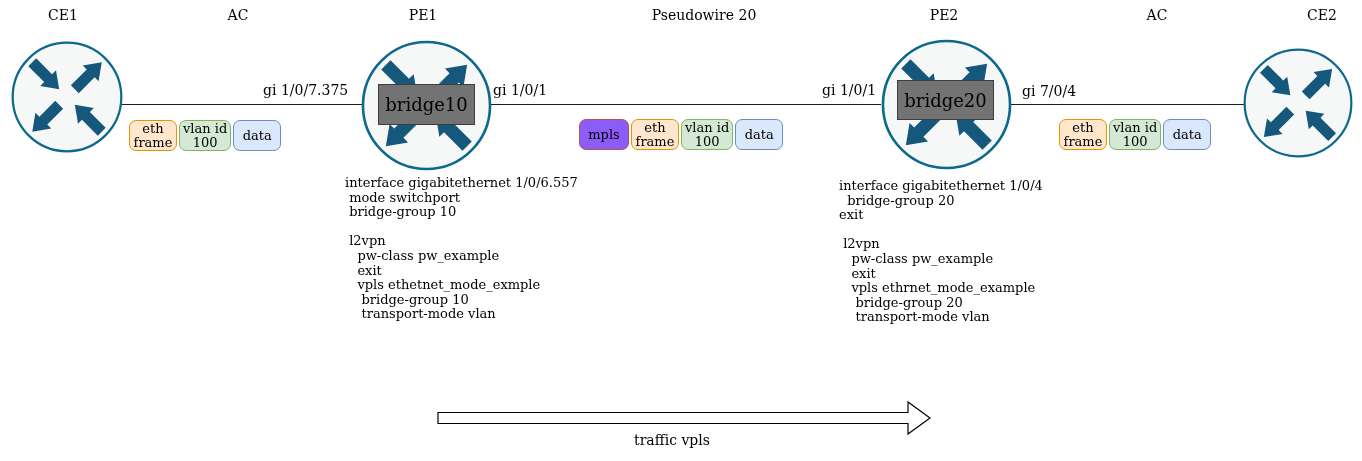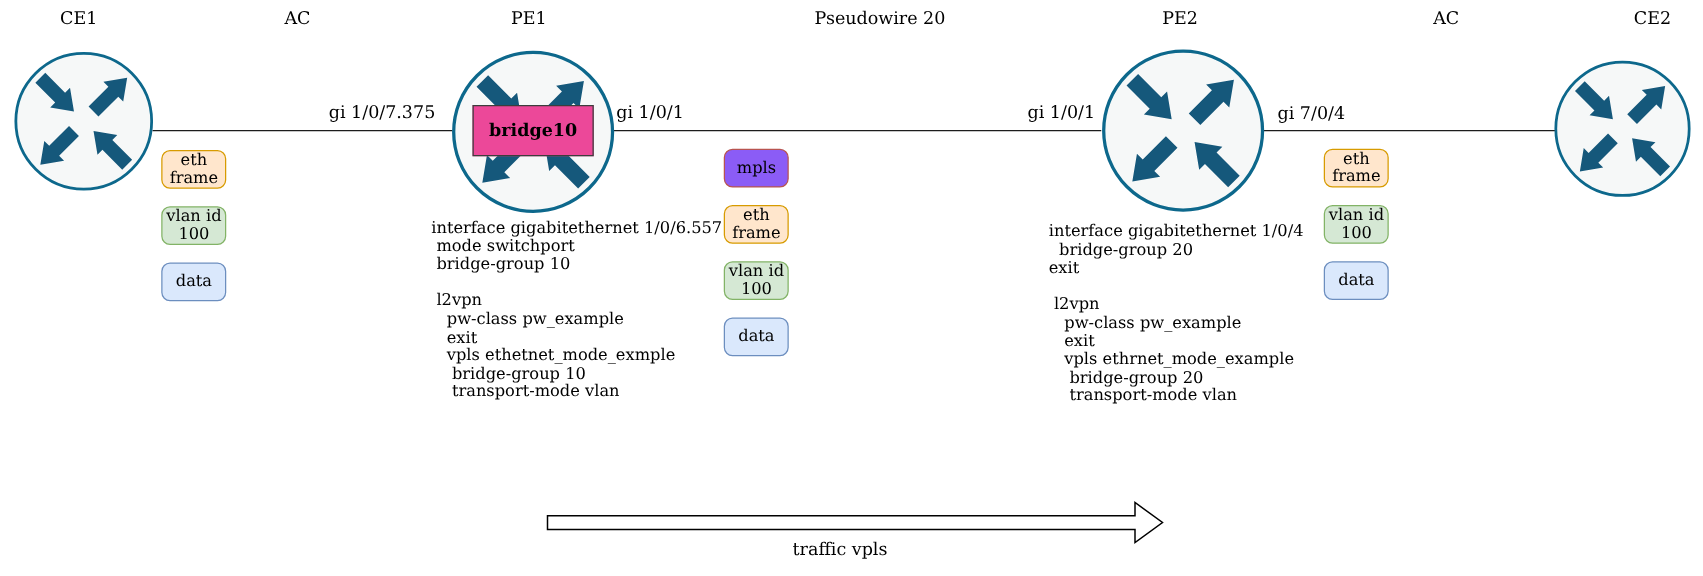--- a/index.html
+++ b/index.html
@@ -5,24 +5,24 @@
   html,body{margin:0;padding:0;background:#fff;}
   .canvas{position:relative;width:1362px;height:461px;background:#fff;
           font-family:"DejaVu Serif",serif;color:#000;overflow:hidden;}
   .toplabel{position:absolute;top:7px;transform:translateX(-50%);
             font-size:14px;white-space:nowrap;}
   .iflabel{position:absolute;font-size:14px;white-space:nowrap;}
   .link{position:absolute;top:104px;height:1px;background:#1c1c1c;}
   .router{position:absolute;}
   .router circle{fill:var(--router-fill,#f6f8f8);stroke:var(--router-stroke,#0d688c);stroke-width:2;}
   .router polygon{fill:var(--router-arrow,#15587b);}
-  .bridge{position:absolute;background:#ec4899;border:1.5px solid #3d3d3d;
+  .bridge{position:absolute;background:#737373;border:1.5px solid #3d3d3d;
           display:flex;align-items:center;justify-content:center;
-          font-size:14px;box-sizing:border-box;font-weight:bold;}
-  .fgroup{position:absolute;display:flex;gap:14px;flex-direction:column;}
+          font-size:18px;box-sizing:border-box;}
+  .fgroup{position:absolute;display:flex;gap:2px;}
   .fbox{height:31px;min-width:48px;border:1px solid #999;border-radius:7px;
         display:flex;align-items:center;justify-content:center;text-align:center;
         font-size:13px;line-height:14px;white-space:pre-line;padding:0 3px;
         box-sizing:border-box;}
   .cfg{position:absolute;margin:0;font-family:"DejaVu Serif",serif;
        font-size:13px;line-height:14.6px;white-space:pre;}
   .tfarrow{position:absolute;left:0;top:0;pointer-events:none;}
   .tfarrow polygon{fill:#fff;stroke:#000;stroke-width:1.2;}
   .tflabel{position:absolute;transform:translateX(-50%);font-size:14px;white-space:nowrap;}
 </style>
@@ -129,20 +129,21 @@
       </g>
     <g transform="translate(31,69) rotate(135)">
         <polygon points="-17,-5 3,-5 3,-10 17,0 3,10 3,5 -17,5"></polygon>
       </g>
     <g transform="translate(69,69) rotate(-135)">
         <polygon points="-17,-5 3,-5 3,-10 17,0 3,10 3,5 -17,5"></polygon>
       </g>
   </svg>
 
   <div class="bridge" style="left:378px;top:84px;width:97px;height:41px">bridge10</div>
+  <div class="bridge" style="left:897px;top:80px;width:97px;height:40px">bridge20</div>
 
   <pre class="cfg" style="left:345px;top:176px">interface gigabitethernet 1/0/6.557
  mode switchport
  bridge-group 10
 
  l2vpn
    pw-class pw_example
    exit
    vpls ethetnet_mode_exmple
     bridge-group 10

